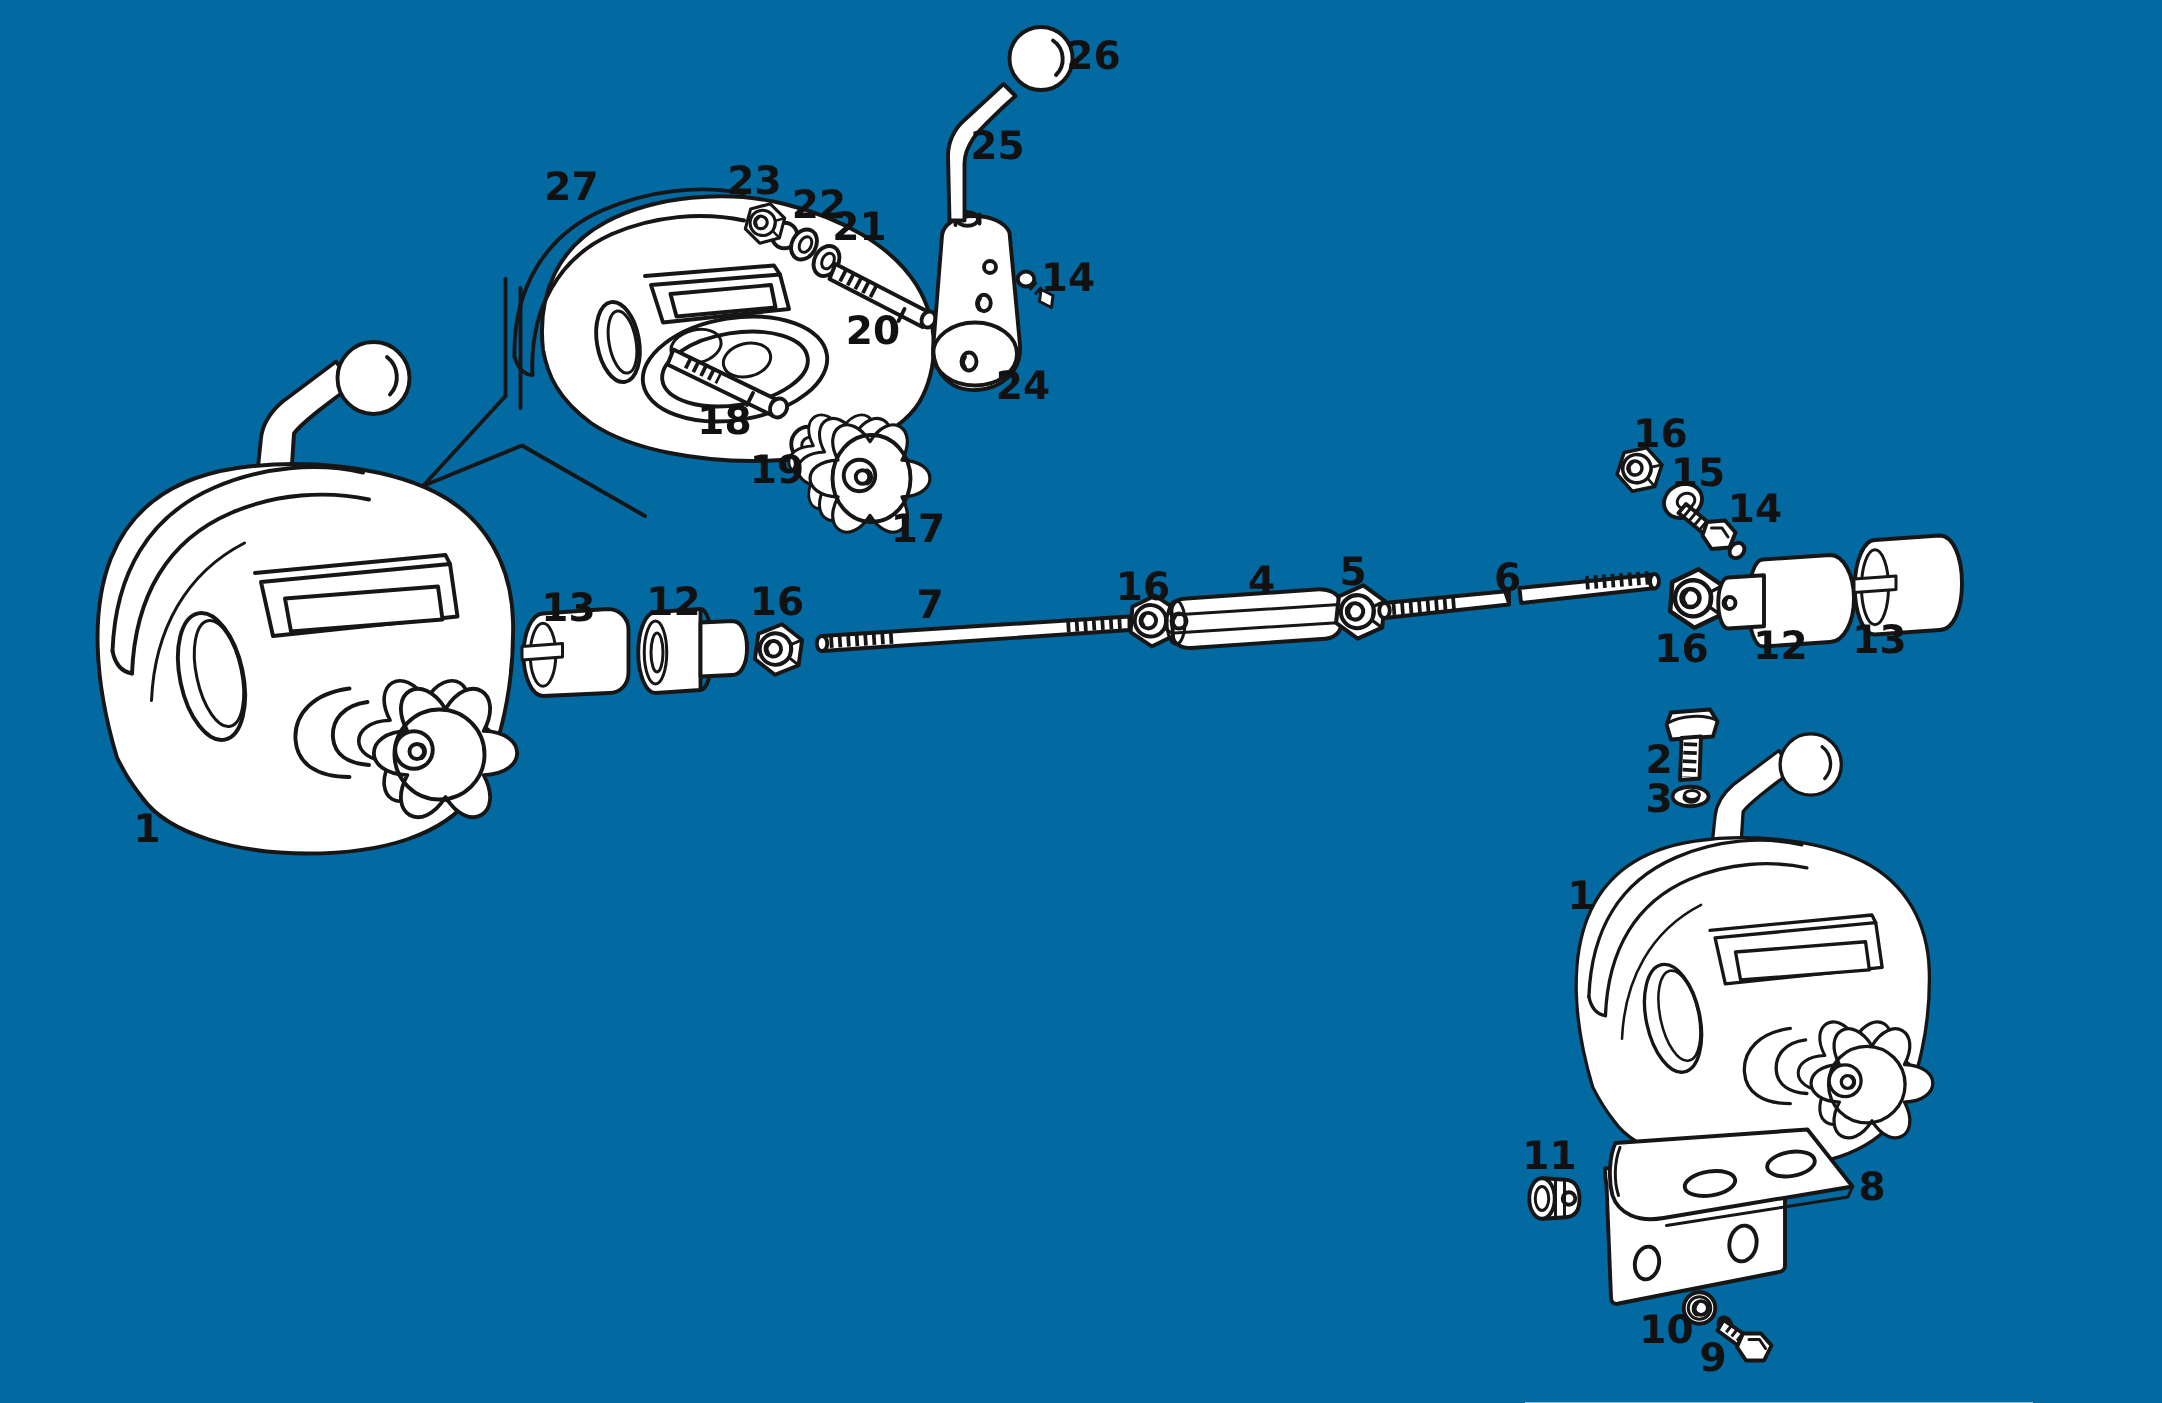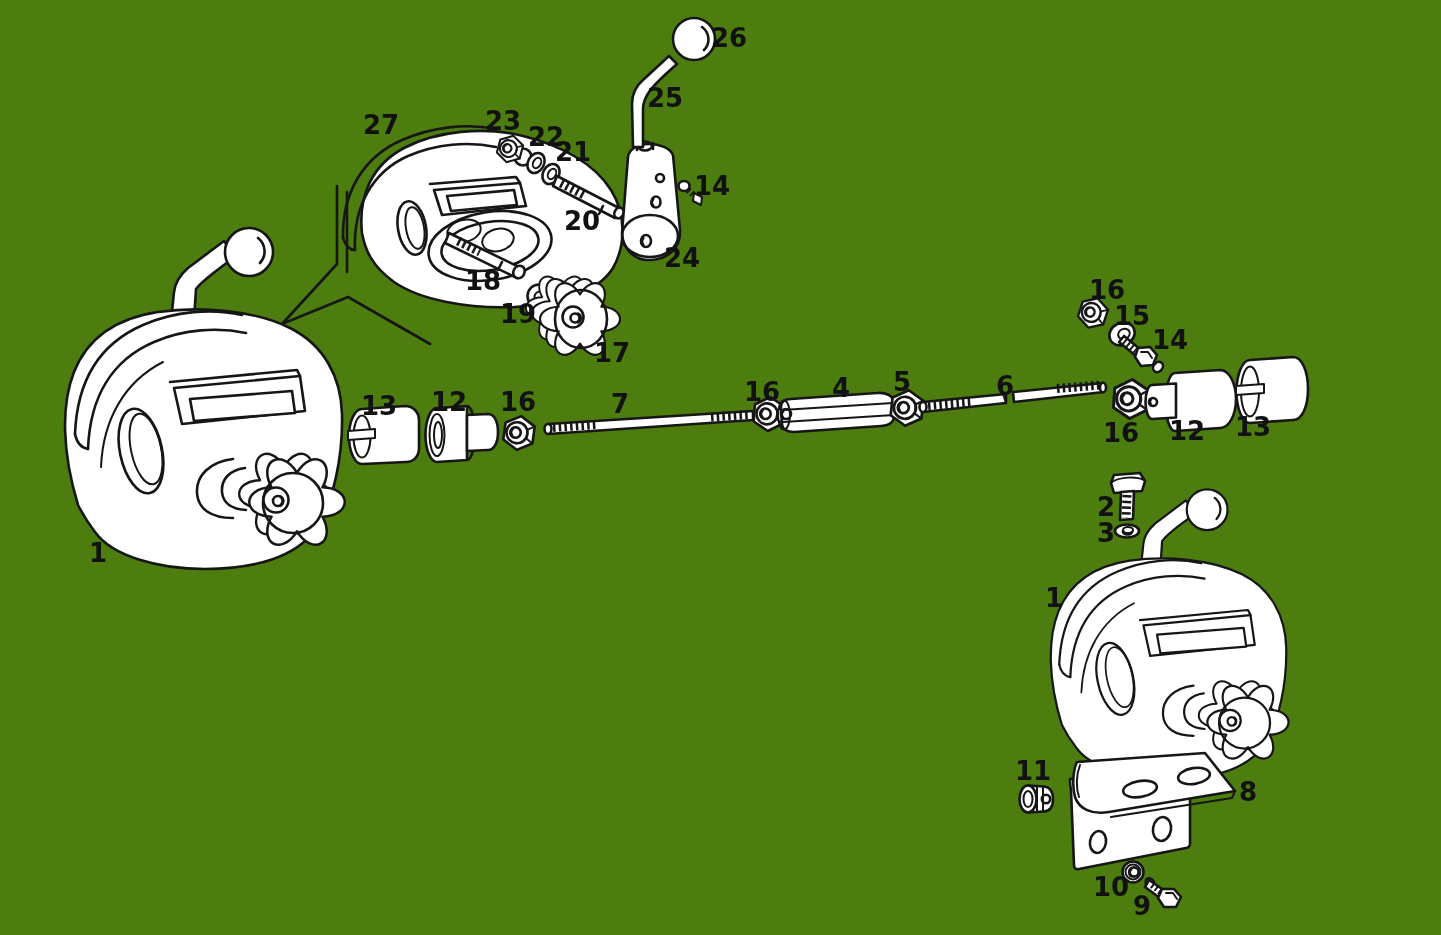--- a/index.html
+++ b/index.html
@@ -1,16 +1,16 @@
 <!DOCTYPE html>
 <html><head>
 <meta charset="utf-8">
 <style>
   html,body{margin:0;padding:0;background:#fff;}
-  .stage{position:relative;width:1441px;height:935px;background:#4d7c0f;overflow:hidden;
+  .stage{position:relative;width:1441px;height:935px;background:#0369a1;overflow:hidden;
          font-family:"DejaVu Sans",sans-serif;}
   svg{position:absolute;left:0;top:0;}
   .s{stroke:#161616;stroke-width:2.6;fill:none;stroke-linecap:round;stroke-linejoin:round;}
   .f{fill:#fff;}
   .t1{stroke-width:2;}
   .t3{stroke-width:3.2;}
   .th{stroke:#161616;stroke-width:9;fill:none;stroke-dasharray:2.5 3.2;stroke-linecap:butt;}
   .thS{stroke:#161616;stroke-width:6.5;fill:none;stroke-dasharray:2 2.6;stroke-linecap:butt;}
   .lbl{font-family:"DejaVu Sans",sans-serif;font-weight:bold;font-size:26px;fill:#111;
        text-anchor:middle;dominant-baseline:central;}

